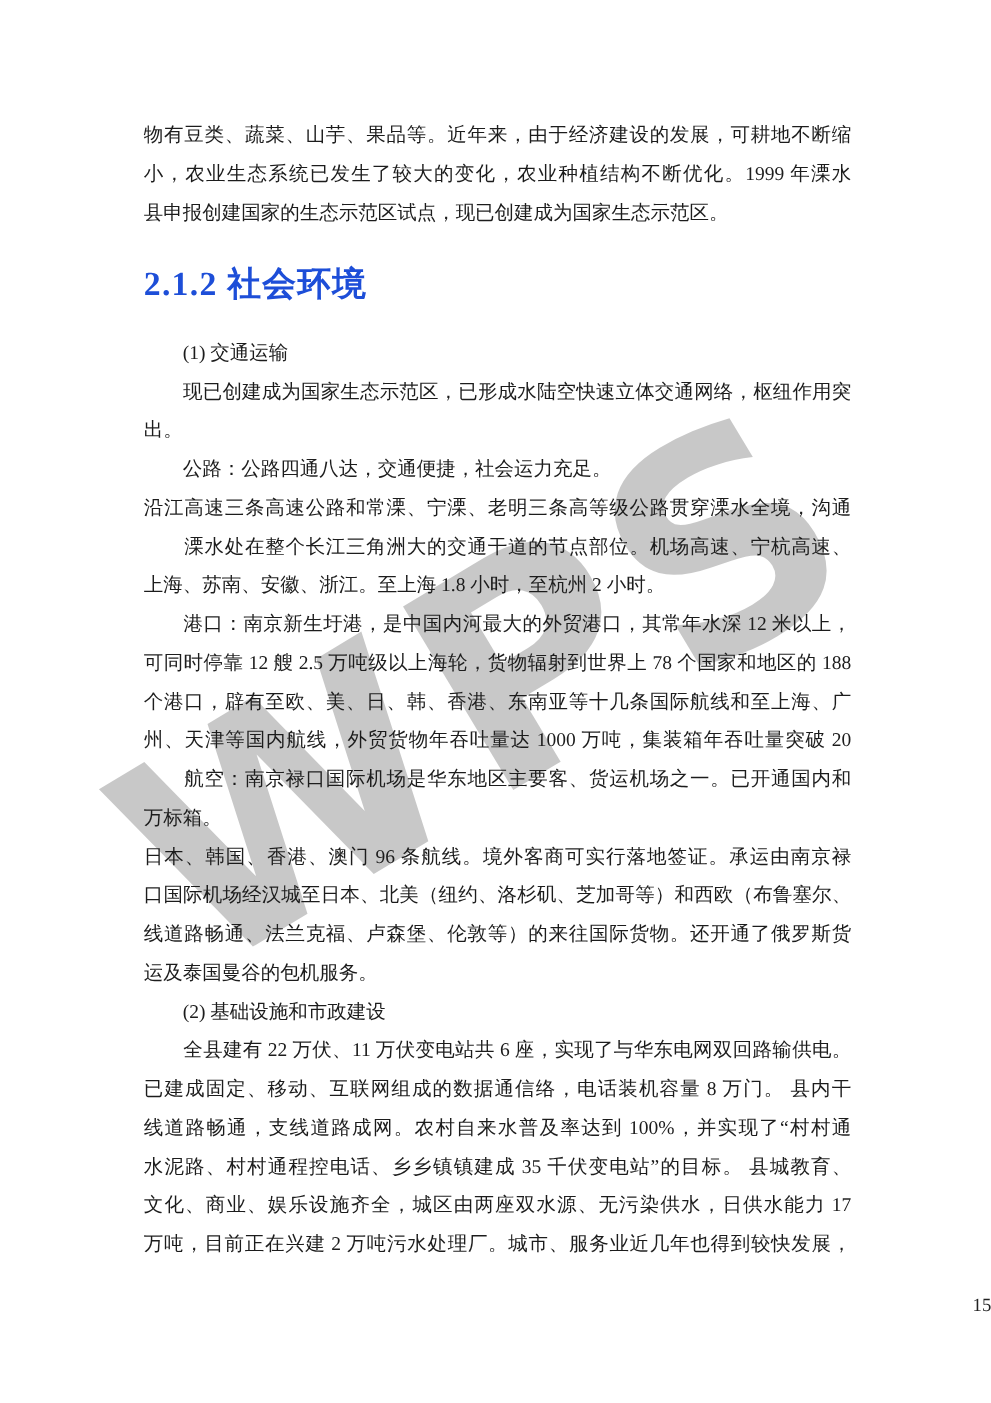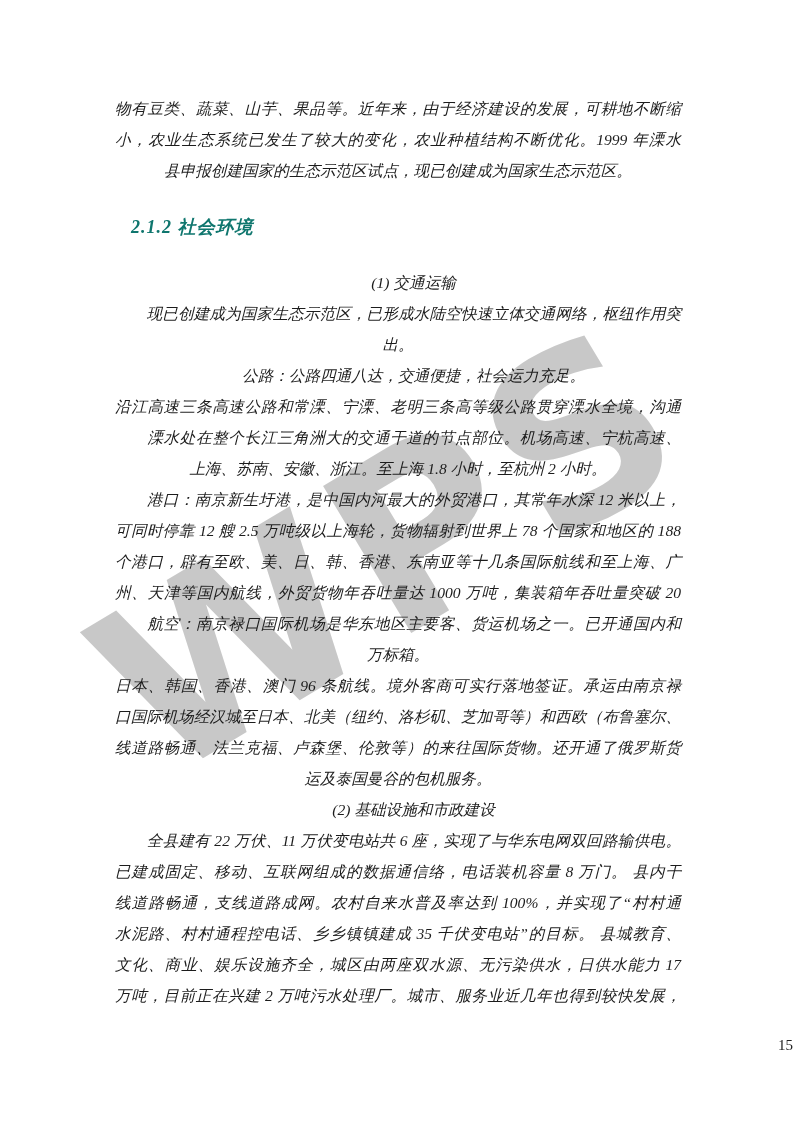--- a/index.html
+++ b/index.html
@@ -26,30 +26,29 @@
     white-space:nowrap;
   }
   .content {
     position:absolute;
     left:115px; top:93px;
     width:566px;
     z-index:1;
     color:#1c1c1c;
     font-size:15.6px;
     line-height:31px;
-    font-style:italic;
   }
-  .line { text-align:center; }
+  .line { text-align:left; }
   .line.j { text-align:justify; text-align-last:justify; }
   h2.heading {
-    font-size:18px;
+    font-size:27px;
     line-height:30px;
     font-weight:bold;
-    margin:26px 0 25px 16px;
-    color:#0f766e;
+    margin:26px 0 25px 0;
+    color:#1d4ed8;
     letter-spacing:1px;
   }
   .page-number {
     position:absolute;
     top:1037px; left:0;
     width:793px;
     text-align:right;
     font-size:15px;
     color:#222222;
     z-index:1;

